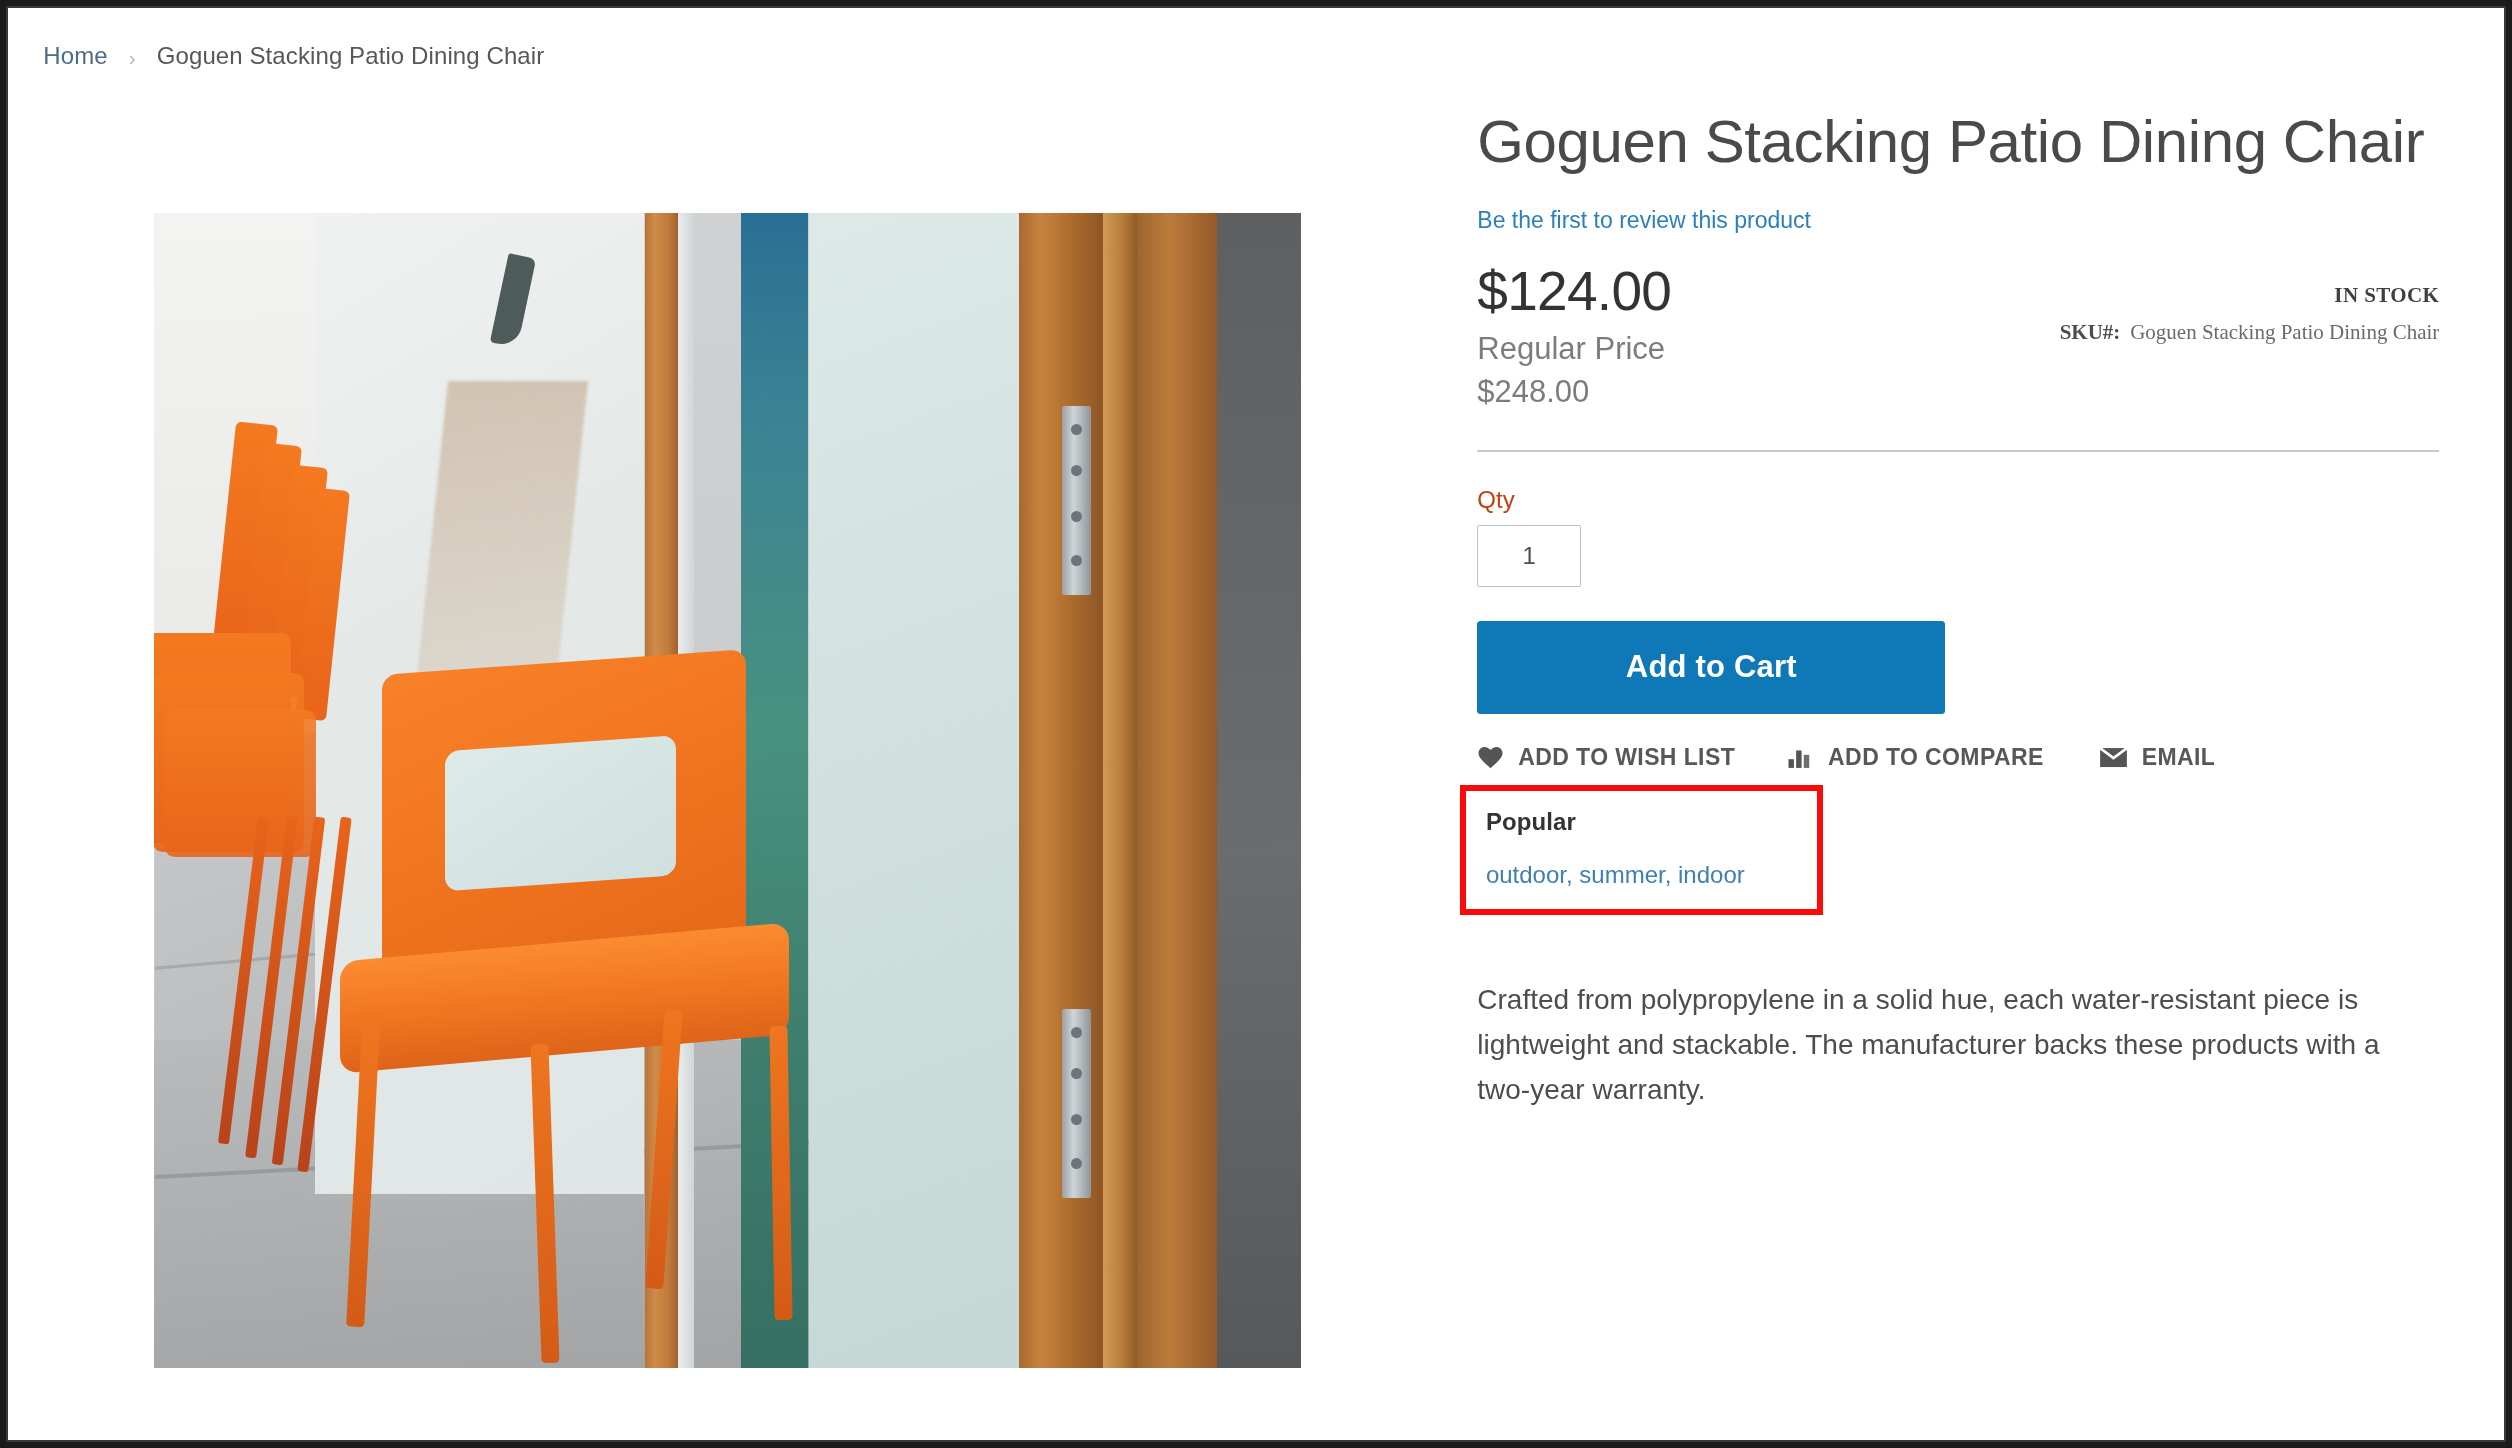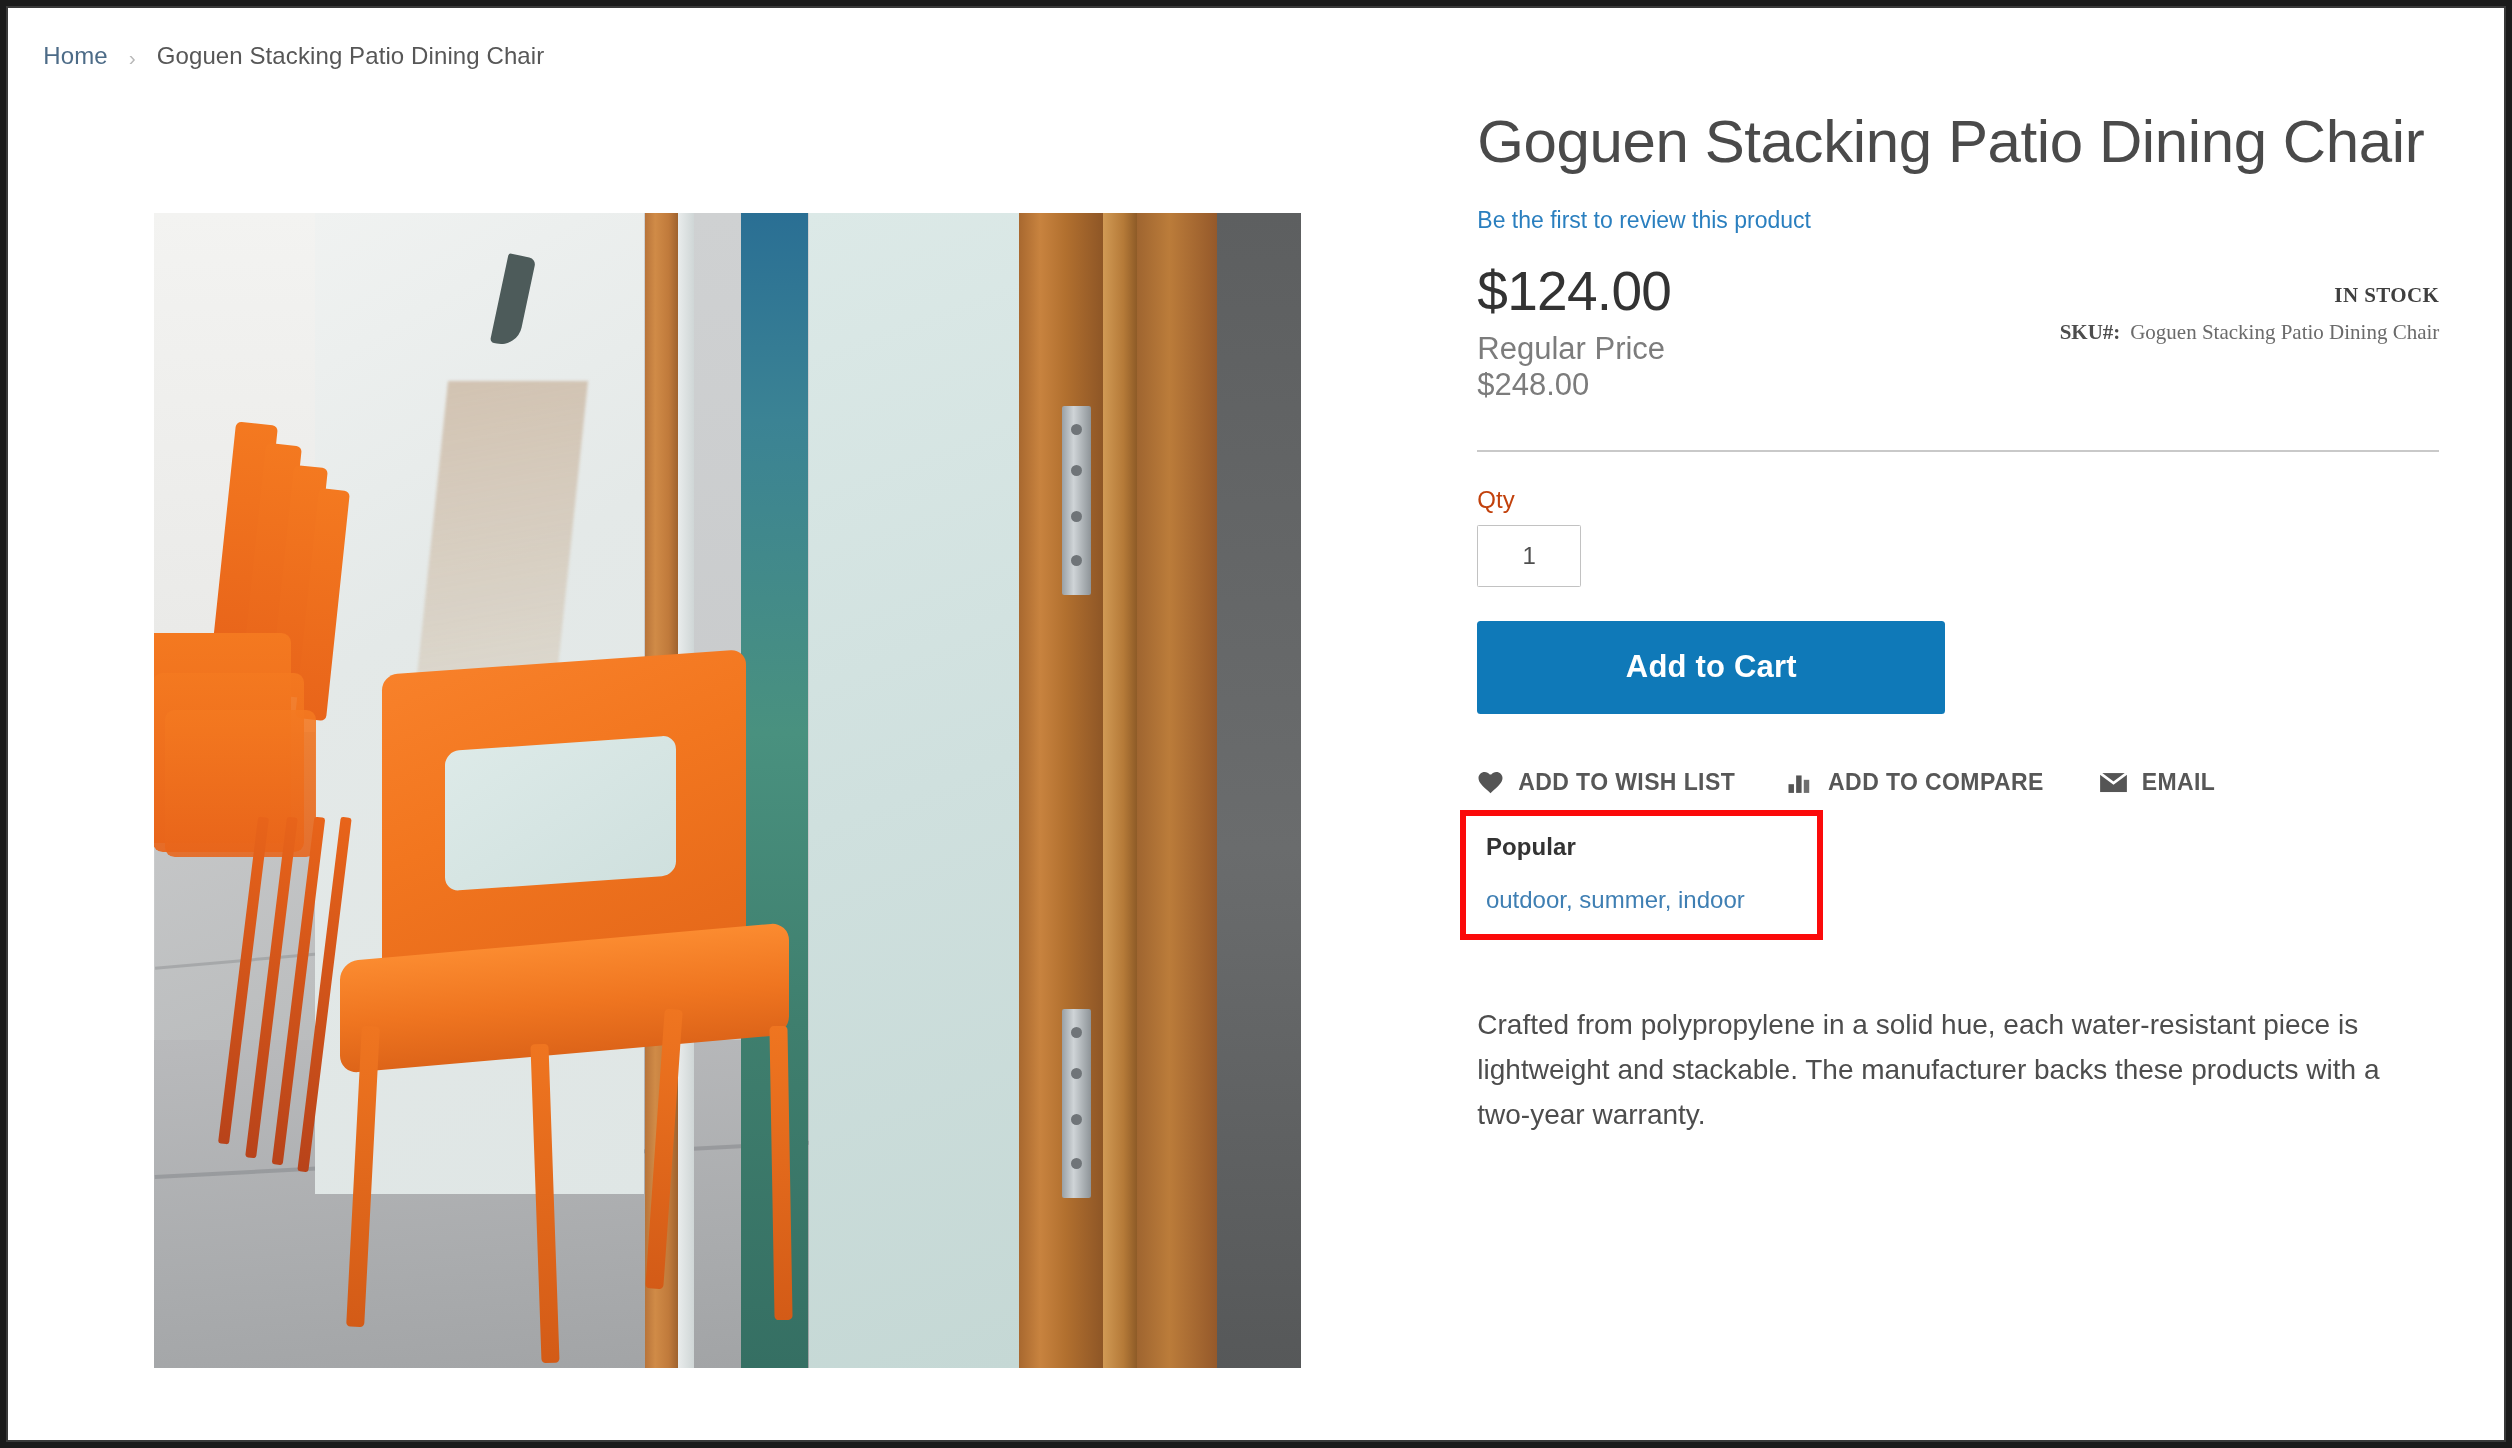--- a/index.html
+++ b/index.html
@@ -256,20 +256,21 @@
     letter-spacing: -0.7px;
     line-height: 1.1;
   }
   #regular-price-label {
     margin-top: 9.8px;
     font-size: 31px;
     font-weight: 300;
     color: #7c7c7c;
   }
   #old-price {
+    margin-top: 7px;
     font-size: 31px;
     font-weight: 300;
     color: #7c7c7c;
   }
 
   #stock-sku {
     position: absolute;
     right: 0;
     top: 22px;
     text-align: right;
@@ -335,21 +336,21 @@
     font-size: 31px;
     font-weight: 700;
     letter-spacing: 0.2px;
     cursor: pointer;
   }
 
   
   #social-links {
     display: flex;
     align-items: center;
-    margin-top: 55px;
+    margin-top: 30px;
     gap: 0;
   }
   .social-item {
     display: flex;
     align-items: center;
     text-decoration: none;
     color: #575757;
     font-size: 23px;
     font-weight: 600;
     letter-spacing: 0.4px;

